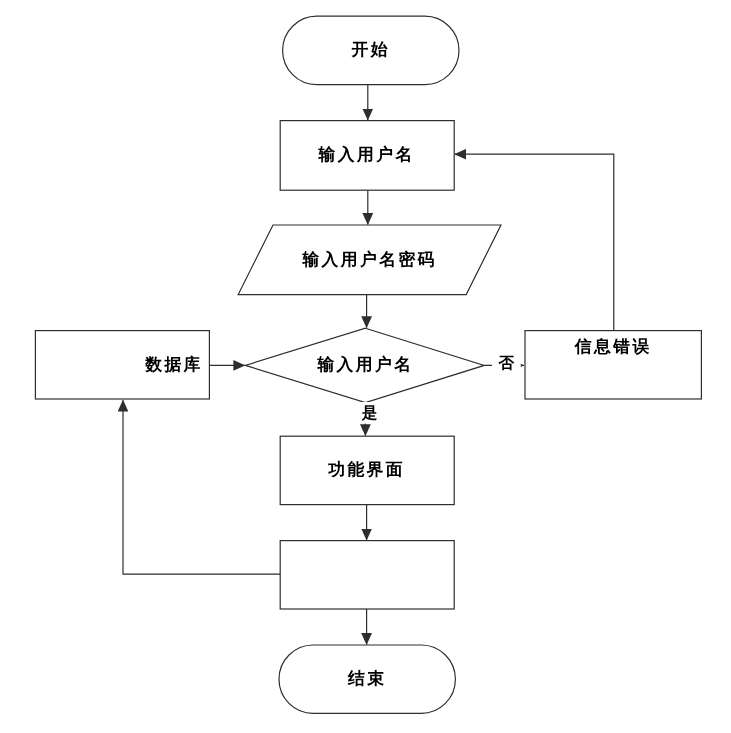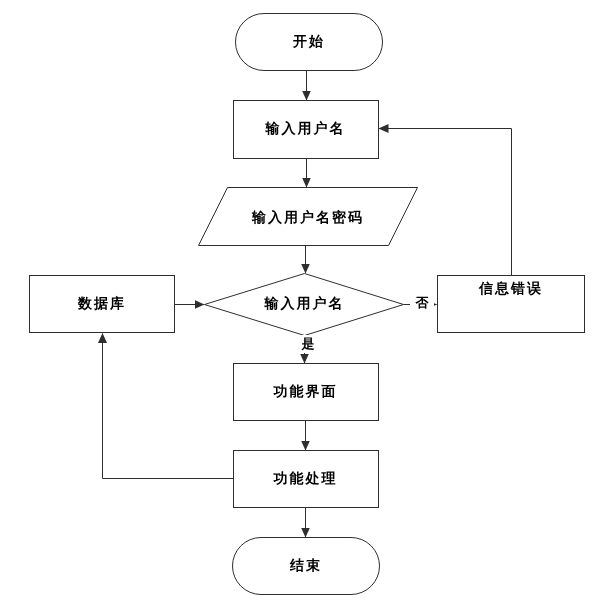--- a/index.html
+++ b/index.html
@@ -14,21 +14,21 @@
   .lbl{
     position:absolute;
     display:flex;align-items:center;justify-content:center;
     font-size:14px;font-weight:600;color:#000000;
     letter-spacing:2px;white-space:nowrap;
   }
   .lbl-start   {left:235px;top:13px; width:148px;height:57px;}
   .lbl-login   {left:233px;top:100px;width:145px;height:58px;}
   .lbl-input   {left:198px;top:189px;width:220px;height:56px;flex-direction:row;line-height:27px;}
   .lbl-decision{left:205px;top:273px;width:199px;height:62px;}
-  .lbl-database{left:29px; top:275px;width:146px;height:57px;}
+  .lbl-database{left:29px; top:275px;width:146px;height:57px;padding-left:43px;}
   .lbl-error   {left:437px;top:260px;width:148px;height:57px;}
   .lbl-funcui  {left:233px;top:363px;width:145px;height:57px;text-align:right;}
   .lbl-funcproc{left:233px;top:450px;width:145px;height:57px;}
   .lbl-end     {left:232px;top:537px;width:148px;height:57px;text-align:right;}
   .edge-lbl{
     position:absolute;
     display:flex;align-items:center;justify-content:center;
     font-size:13px;font-weight:600;color:#000000;
     background:#ffffff;letter-spacing:0;
   }
@@ -78,19 +78,18 @@
   <div class="lbl lbl-start">开始</div>
   <div class="lbl lbl-login">输入用户名</div>
   <div class="lbl lbl-input">
     <span>输入用户名</span>
     <span>密码</span>
   </div>
   <div class="lbl lbl-decision">输入用户名</div>
   <div class="lbl lbl-database">数据库</div>
   <div class="lbl lbl-error">信息错误</div>
   <div class="lbl lbl-funcui">功能界面</div>
-  <div class="lbl lbl-funcproc">功能处理</div>
   <div class="lbl lbl-end">结束</div>
 
   <div class="edge-lbl lbl-no">否</div>
   <div class="edge-lbl lbl-yes">是</div>
 
 </div>
 
 </body></html>

